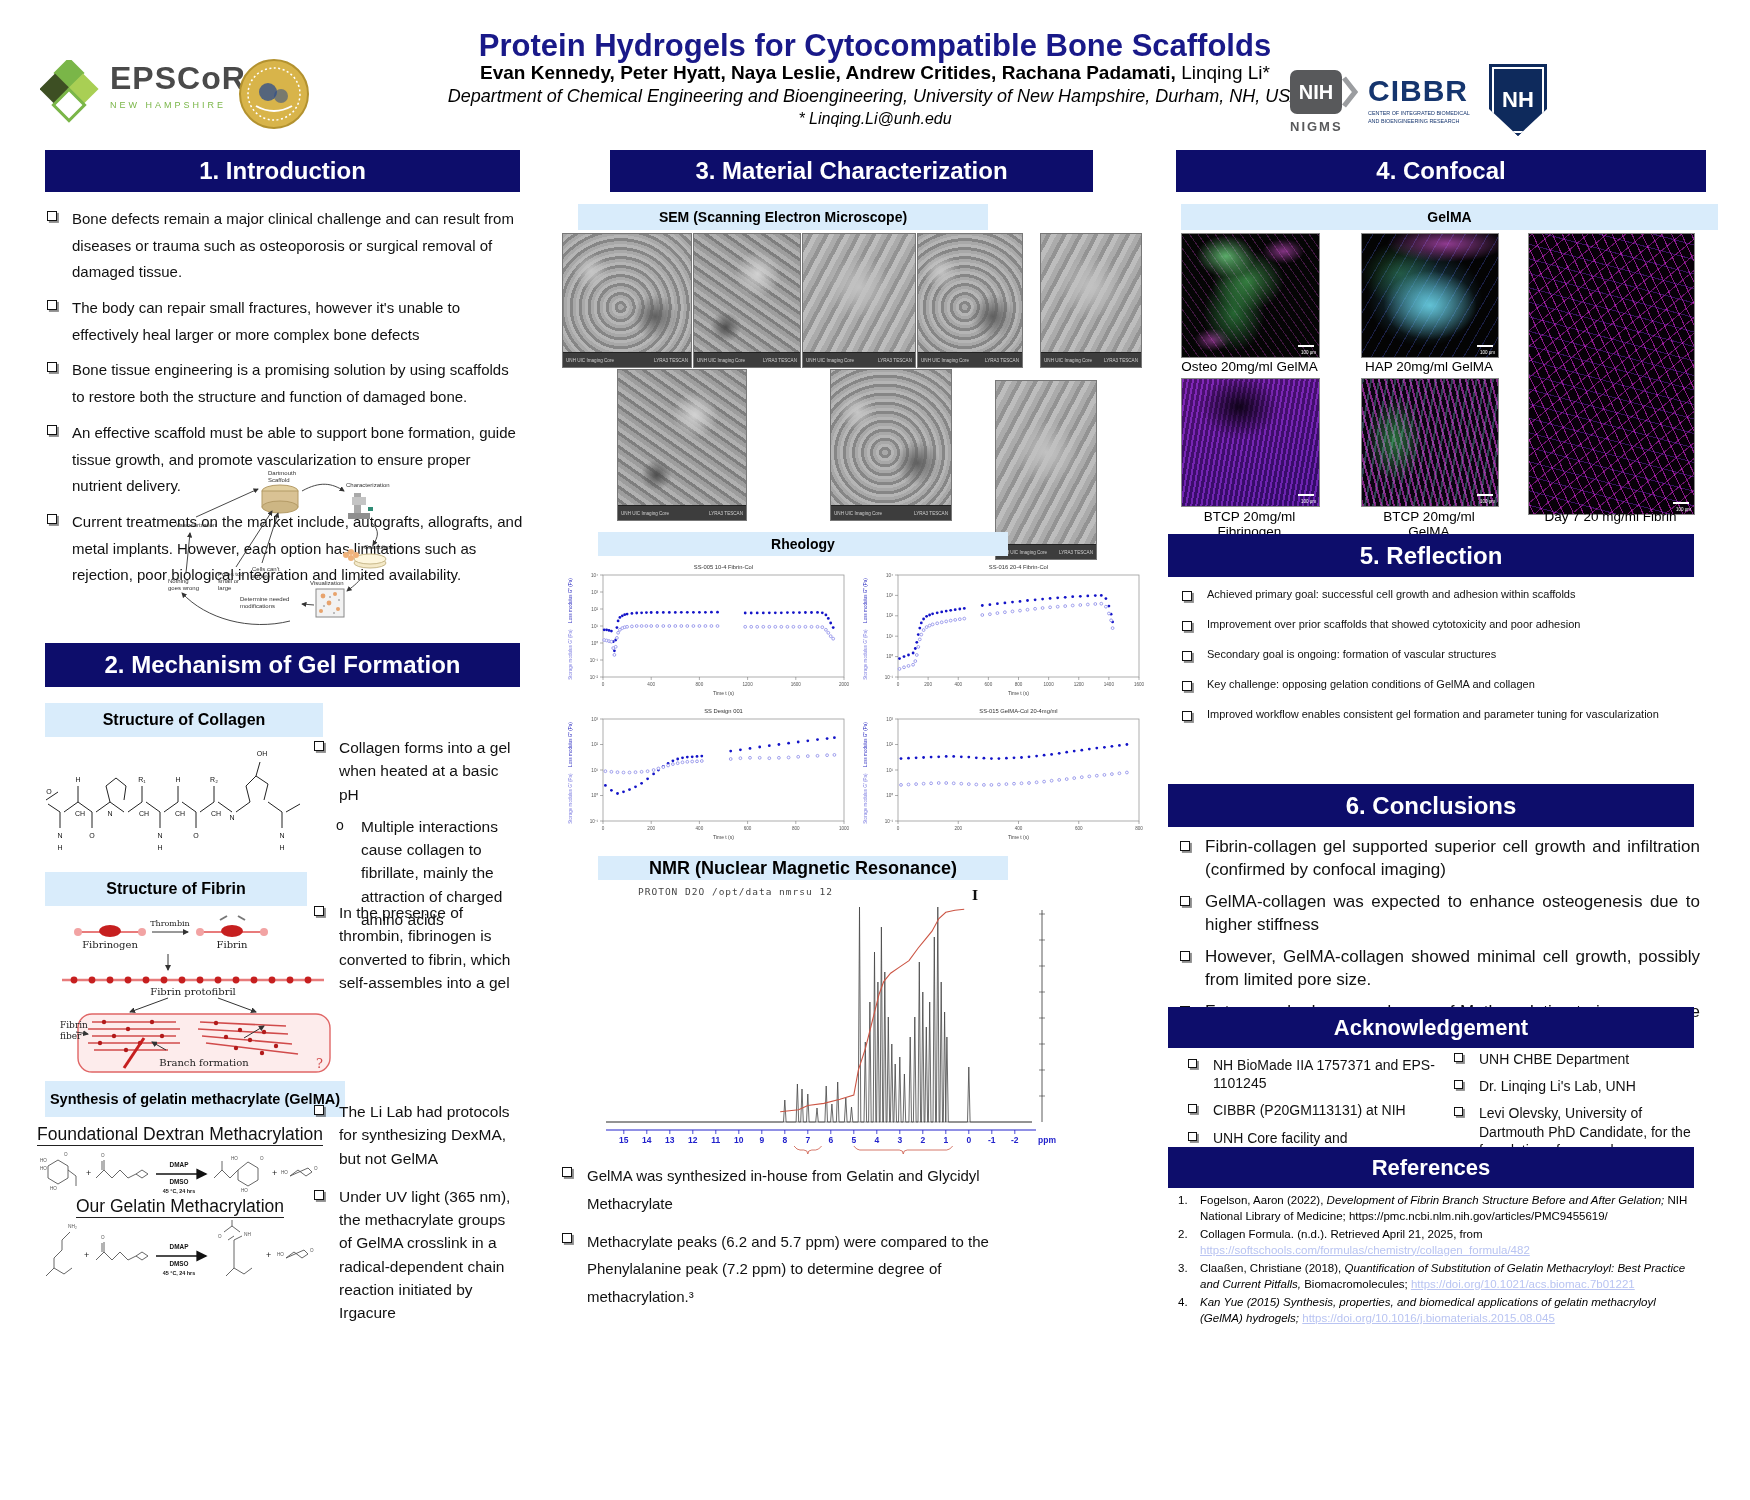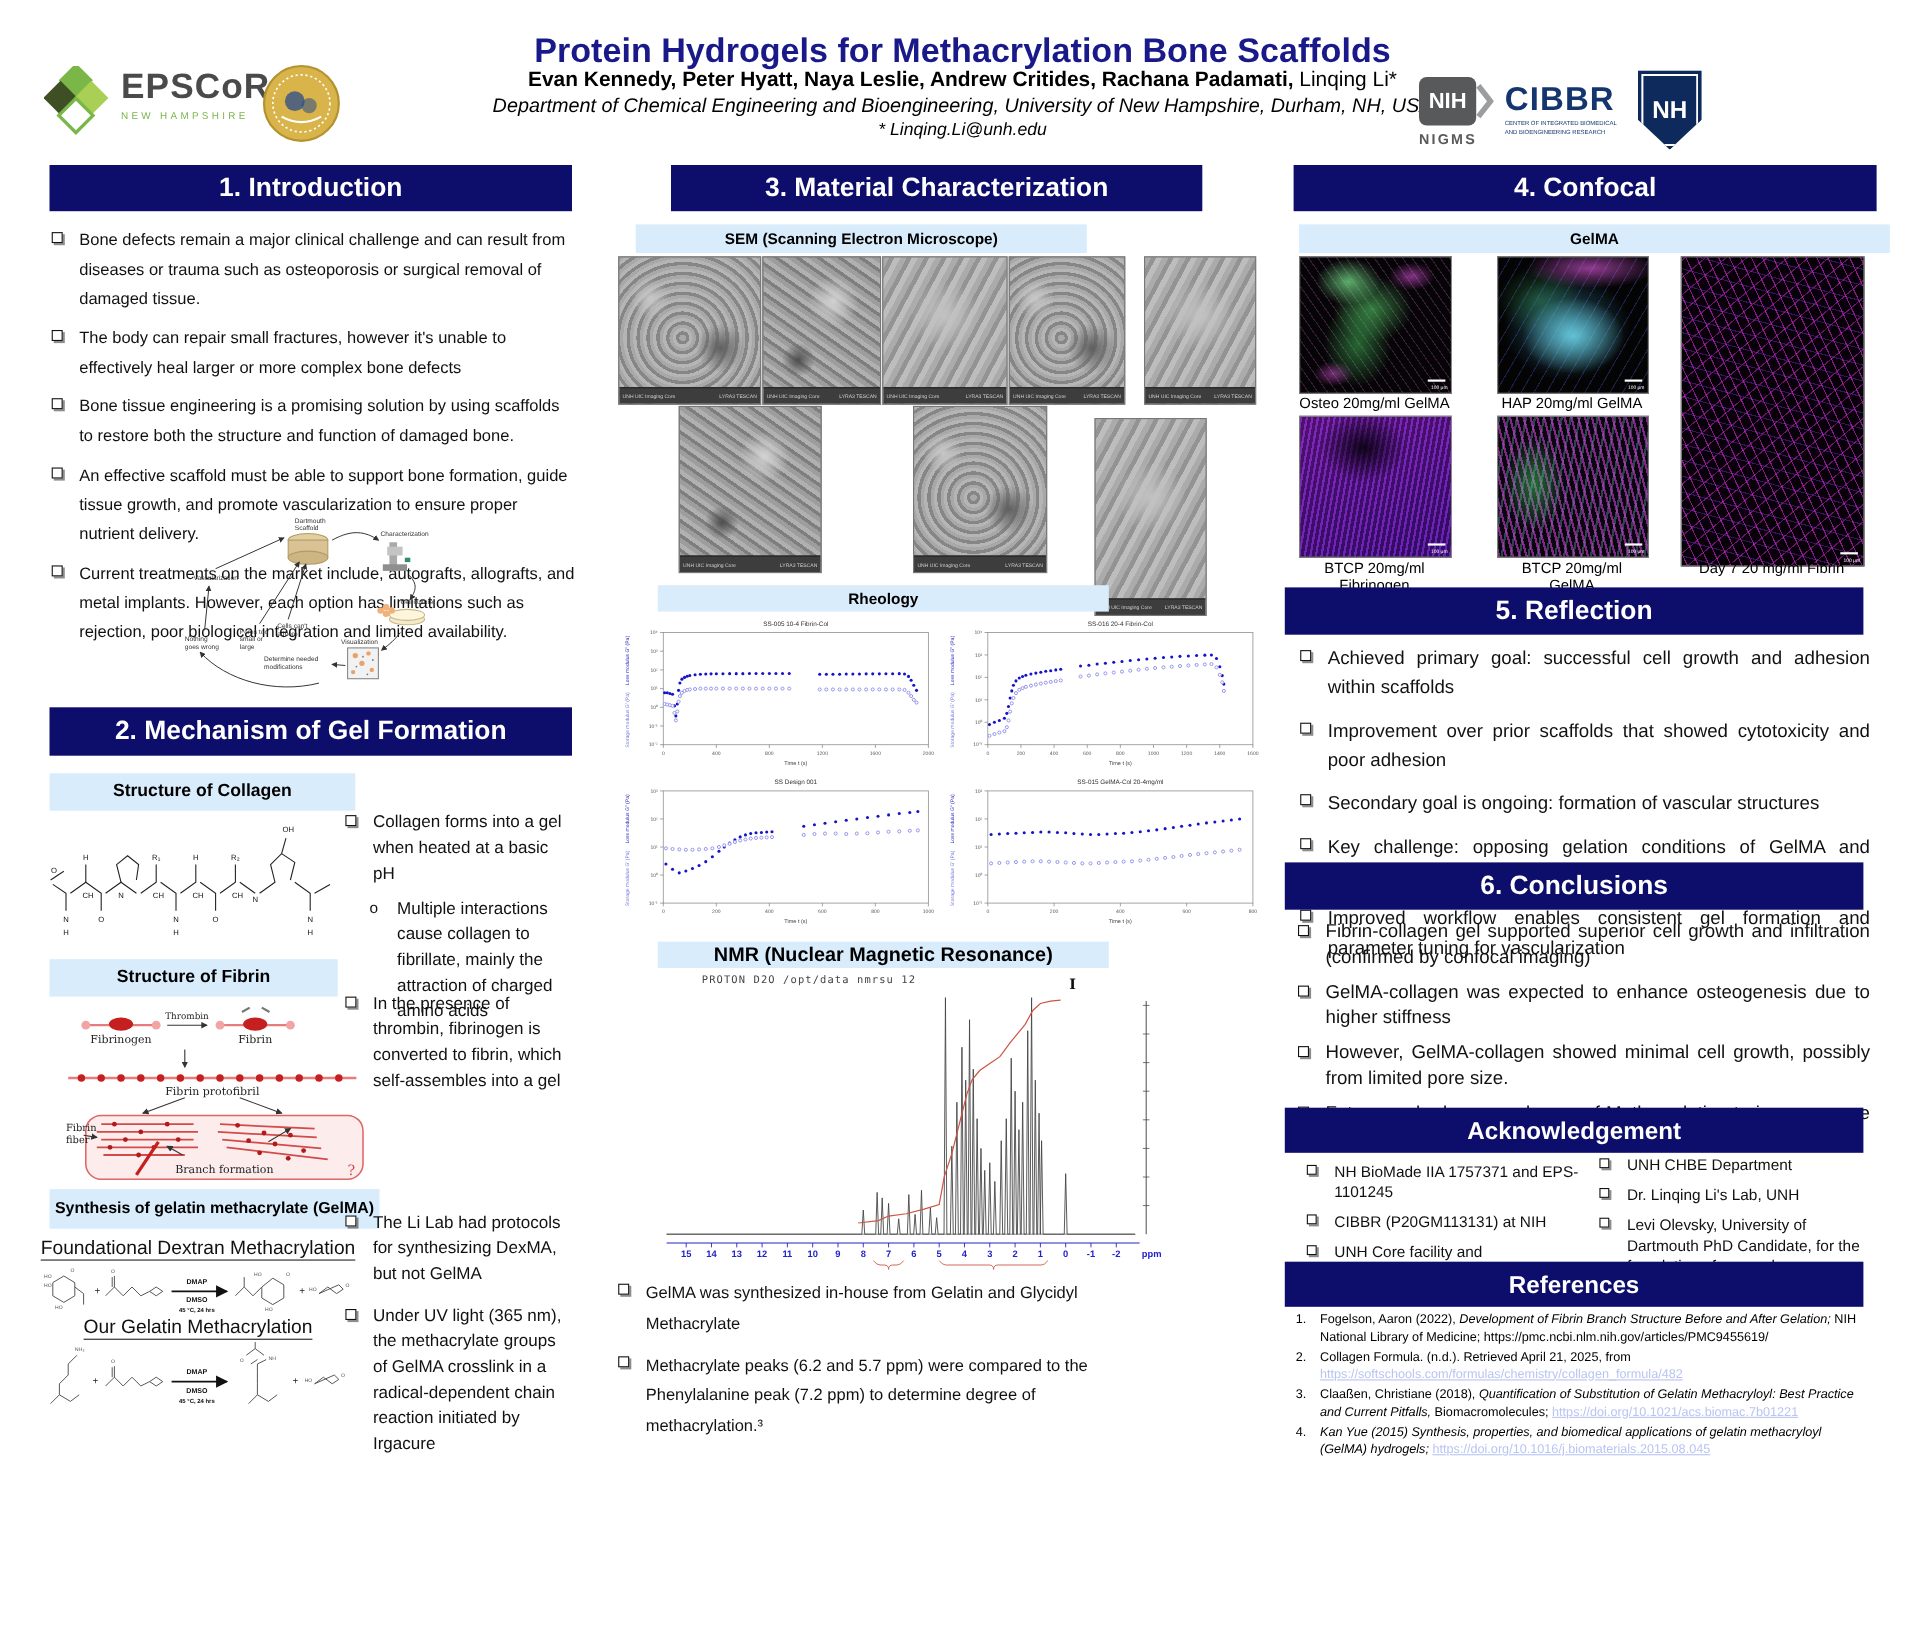--- a/index.html
+++ b/index.html
@@ -18,21 +18,21 @@
           display:flex;align-items:center;justify-content:center;}
   
   ul.cblist{list-style:none;margin:0;padding:0;}
   ul.cblist li{position:relative;padding-left:27px;}
   .cb{position:absolute;left:2px;top:5px;width:8px;height:8px;border:1.6px solid #111;
       box-shadow:1.9px 1.9px 0 rgba(45,45,45,.55);background:#fff;}
   .intro-list li{font-size:15px;line-height:1.78;margin-bottom:9px;}
   .mech-list li{font-size:15.5px;line-height:1.5;margin-bottom:15px;}
   .mech-sub{font-size:15.5px;line-height:1.5;padding-left:46px;position:relative;margin-top:9px;}
   .mech-sub .omark{position:absolute;left:24px;top:0;font-size:14px;}
-  .refl-list li{font-size:17px;line-height:1.55;margin-bottom:13px;text-align:justify;}
+  .refl-list li{font-size:11px;line-height:1.55;margin-bottom:13px;text-align:justify;}
   .conc-list li{font-size:17px;line-height:1.35;margin-bottom:9px;text-align:justify;}
   .ack-list li{font-size:14px;line-height:1.3;margin-bottom:9px;padding-left:24px;}
   .ack-list .cb{width:7px;height:7px;top:3px;}
   .nmr-list li{font-size:15px;line-height:1.85;margin-bottom:10px;}
   
   .chemhead{font-size:17.5px;text-align:center;}
   .chemhead span{border-bottom:1.7px solid #222;padding-bottom:1px;}
   
   .sem{position:absolute;background:#9a9a9a;border:1px solid #777;overflow:hidden;}
   .sem .meta{position:absolute;left:0;right:0;bottom:0;height:14px;background:#3d3d3d;
@@ -110,21 +110,21 @@
   </div>
 
   <svg class="abs" style="left:238px;top:58px;" width="72" height="72" viewBox="0 0 72 72">
     <circle cx="36" cy="36" r="34" fill="#d8b44a" stroke="#b3922f" stroke-width="2"></circle>
     <circle cx="36" cy="36" r="26" fill="none" stroke="#fff" stroke-width="1.5" stroke-dasharray="2 2.5"></circle>
     <circle cx="30" cy="34" r="9" fill="#2a4b8d" opacity="0.75"></circle>
     <circle cx="43" cy="38" r="7" fill="#2a4b8d" opacity="0.55"></circle>
     <path d="M18 48 Q36 58 54 48" stroke="#fff" stroke-width="2" fill="none"></path>
   </svg>
 
-  <div class="abs title" style="left:330px;top:28px;width:1090px;">Protein Hydrogels for Methacrylation Bone Scaffolds</div>
+  <div class="abs title" style="left:330px;top:28px;width:1090px;">Protein Hydrogels for Cytocompatible Bone Scaffolds</div>
   <div class="abs authors" style="left:330px;top:62px;width:1090px;">
     <b>Evan Kennedy, Peter Hyatt, Naya Leslie, Andrew Critides, Rachana Padamati,</b><span> Linqing Li*</span>
   </div>
   <div class="abs affil" style="left:330px;top:86px;width:1090px;">Department of Chemical Engineering and Bioengineering, University of New Hampshire, Durham, NH, USA</div>
   <div class="abs email" style="left:330px;top:110px;width:1090px;">* Linqing.Li@unh.edu</div>
 
   <div class="abs" style="left:1290px;top:70px;">
     <div style="display:flex;align-items:center;">
       <div style="width:52px;height:44px;background:#58595b;border-radius:7px;color:#fff;font-weight:bold;font-size:20px;display:flex;align-items:center;justify-content:center;">NIH</div>
       <svg width="16" height="32" viewBox="0 0 16 32">

